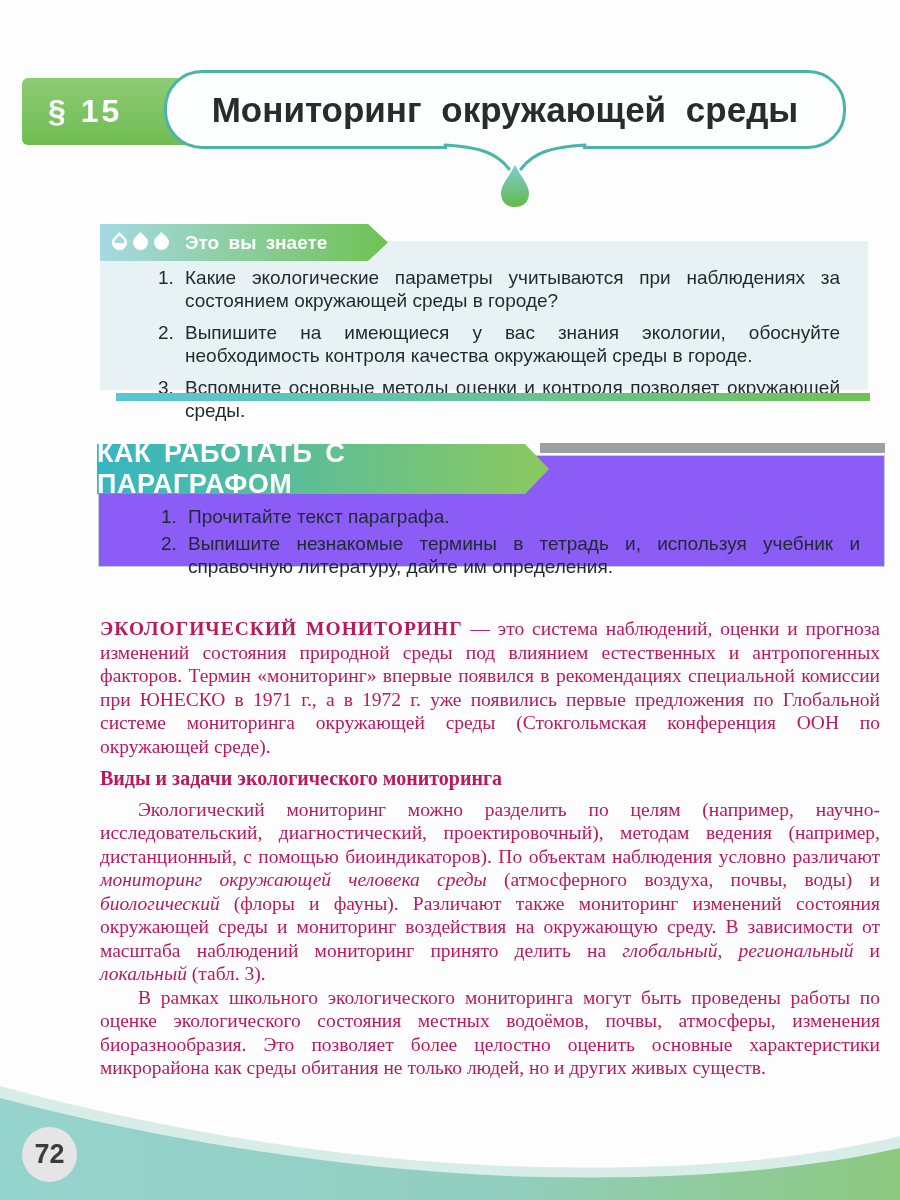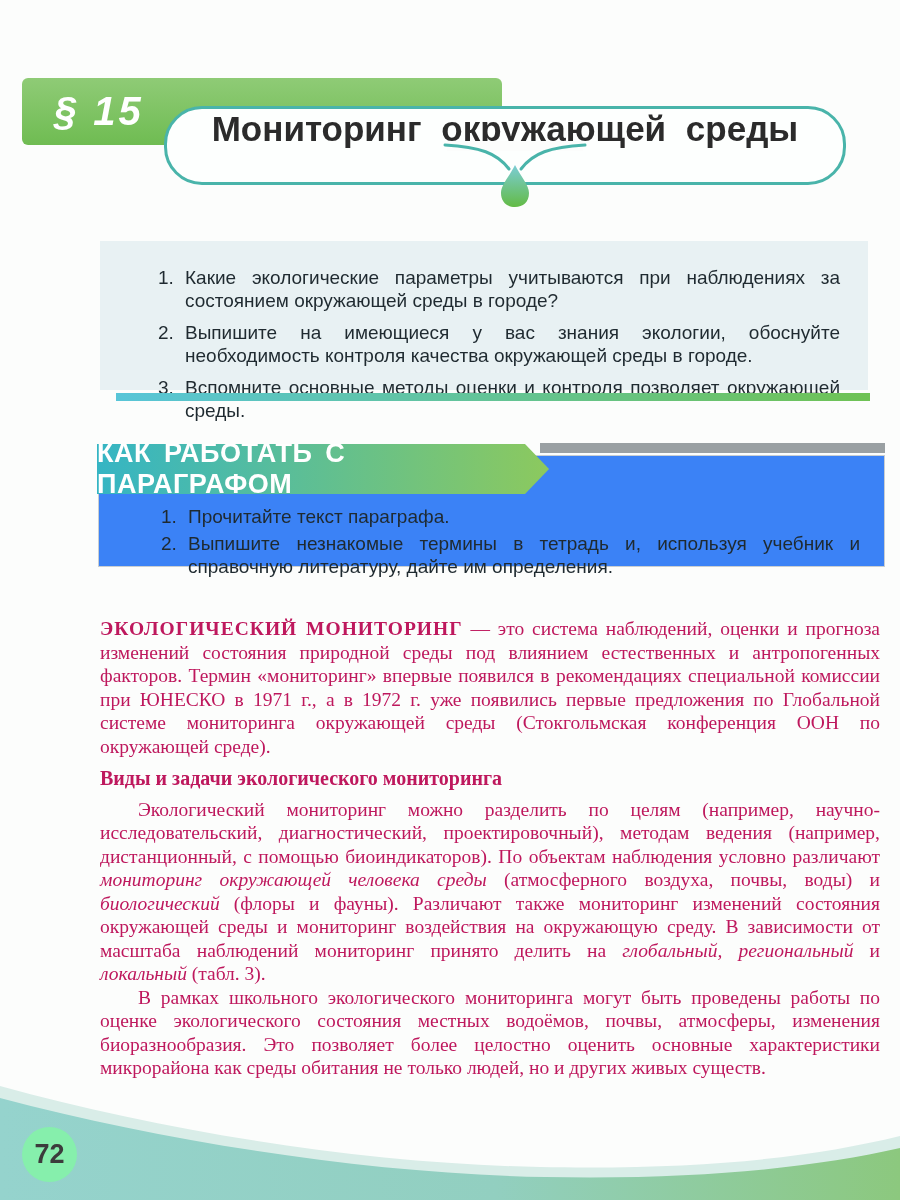--- a/index.html
+++ b/index.html
@@ -10,28 +10,28 @@
     font-family:"Liberation Sans","DejaVu Sans",sans-serif;
   }
 
   
   .para-bar {
     position:absolute; left:22px; top:78px; width:480px; height:67px;
     background:linear-gradient(to bottom, #8fcb76, var(--accent-green,#6fbc52));
     border-radius:6px; z-index:1;
   }
   .para-num {
-    position:absolute; left:32px; top:50%; transform:translateY(-52%);
-    color:#fff; font-size:40px; font-weight:bold; letter-spacing:3px;font-style:italic;
+    position:absolute; left:26px; top:50%; transform:translateY(-52%);
+    color:#fff; font-size:32px; font-weight:bold; letter-spacing:3px;
   }
   .title-box {
     position:absolute; left:164px; top:70px; width:682px; height:79px;
     background:#fdfffe; border:3px solid var(--accent-teal,#49b4aa);
     border-radius:38px; z-index:2;
-    display:flex; align-items:flex-start; justify-content:center;margin-top:36px;
+    display:flex; align-items:center; justify-content:center;
   }
   .title-box h1 {
     font-size:35px; font-weight:bold; color:#2b2b2b; word-spacing:10px;
   }
   .drip { position:absolute; left:435px; top:141px; z-index:3; }
 
   
   .know-banner {
     position:absolute; left:100px; top:224px; width:288px; height:37px; z-index:2;
     background:linear-gradient(90deg, var(--banner-blue,#a6d9e4), var(--banner-green,#61ba50));
@@ -73,42 +73,42 @@
     clip-path:polygon(0 0, calc(100% - 24px) 0, 100% 50%, calc(100% - 24px) 100%, 0 100%);
     display:flex; align-items:center; 
   }
   .howto-banner .banner-text { color:#fff; font-size:27px; font-weight:bold; letter-spacing:.5px; word-spacing:5px; }
   .grey-bar {
     position:absolute; left:540px; top:443px; width:345px; height:10px;
     background:var(--grey-bar,#9aa0a3); z-index:2;
   }
   .howto-box {
     position:absolute; left:98px; top:455px; width:787px; height:112px;
-    background:#3b82f6; border:1px solid #c9ced1; z-index:1;
+    background:#8b5cf6; border:1px solid #c9ced1; z-index:1;
   }
   .howto-box ol { list-style:none; counter-reset:q; padding:49px 24px 0 62px; }
   .howto-box li { margin-bottom:4px; }
 
   
   .article {
     position:absolute; left:100px; top:617px; width:780px;
     font-family:"Liberation Serif","DejaVu Serif",serif;
     font-size:19.5px; line-height:23.5px; color:#be185d;
     text-align:justify; hyphens:auto; -webkit-hyphens:auto;
   }
   .article .lead-term { letter-spacing:1px; }
   .article h2 { font-size:20px; text-align:left; margin:9px 0 7px; font-weight:bold; }
   .article p.ind { text-indent:38px; }
   .article .it { font-style:italic; }
 
   
   .band { position:absolute; left:0; top:1078px; z-index:4; }
   .page-circle {
     position:absolute; left:22px; top:1127px; width:55px; height:55px;
-    border-radius:50%; background:#86efac; z-index:5;
+    border-radius:50%; background:#e5e5e5; z-index:5;
     display:flex; align-items:center; justify-content:center;
     font-size:27px; font-weight:bold; color:#3c3c3c;
   }
 </style>
 </head>
 <body>
 
 <div class="page">
 
   <div class="para-bar">
@@ -123,20 +123,28 @@
         <stop offset="0%" stop-color="#7ccdd6"></stop>
           <stop offset="100%" stop-color="#63bb45"></stop>
       </linearGradient>
     </defs>
     <rect x="12" y="0" width="136" height="10" fill="#fcfdfc"></rect>
     <path d="M10,4 C45,6 62,12 74,28" fill="none" stroke="#49b4aa" stroke-width="3" stroke-linecap="round"></path>
     <path d="M150,4 C115,6 98,12 86,28" fill="none" stroke="#49b4aa" stroke-width="3" stroke-linecap="round"></path>
     <path d="M80,24 C74,36 66,44 66,52 C66,61 72,66 80,66 C88,66 94,61 94,52 C94,44 86,36 80,24 Z" fill="url(#dropGrad)"></path>
   </svg>
 
+  <div class="know-banner">
+    <span class="drops">
+      <i class="drop outline"></i>
+      <i class="drop"></i>
+      <i class="drop"></i>
+    </span>
+    <span class="banner-text">Это вы знаете</span>
+  </div>
   <section class="know-box">
     <ol>
       <li>Какие экологические параметры учитываются при наблюдениях за состоянием окружающей среды в городе?</li>
       <li>Выпишите на имеющиеся у вас знания экологии, обоснуйте необходимость контроля качества окружающей среды в городе.</li>
       <li>Вспомните основные методы оценки и контроля позволяет окружающей среды.</li>
     </ol>
   </section>
   <div class="grad-underline"></div>
 
   <div class="grey-bar"></div>

